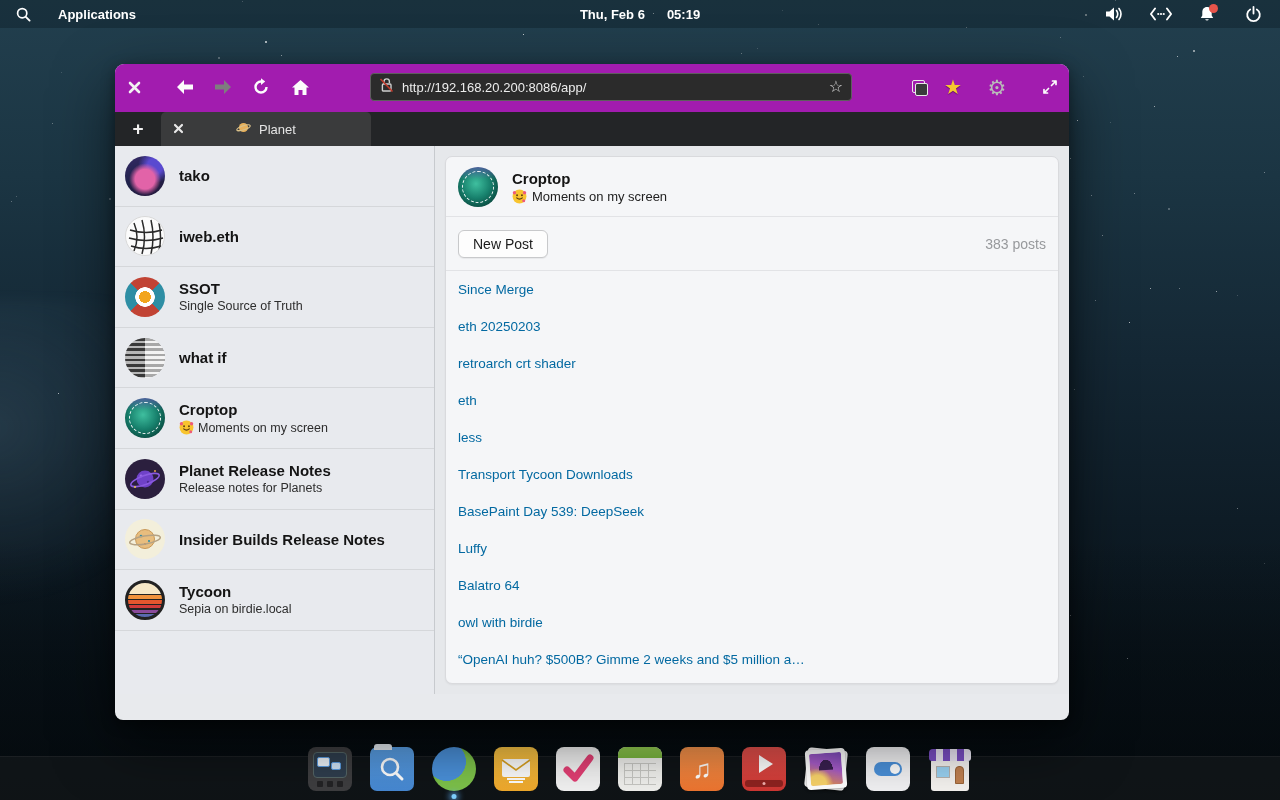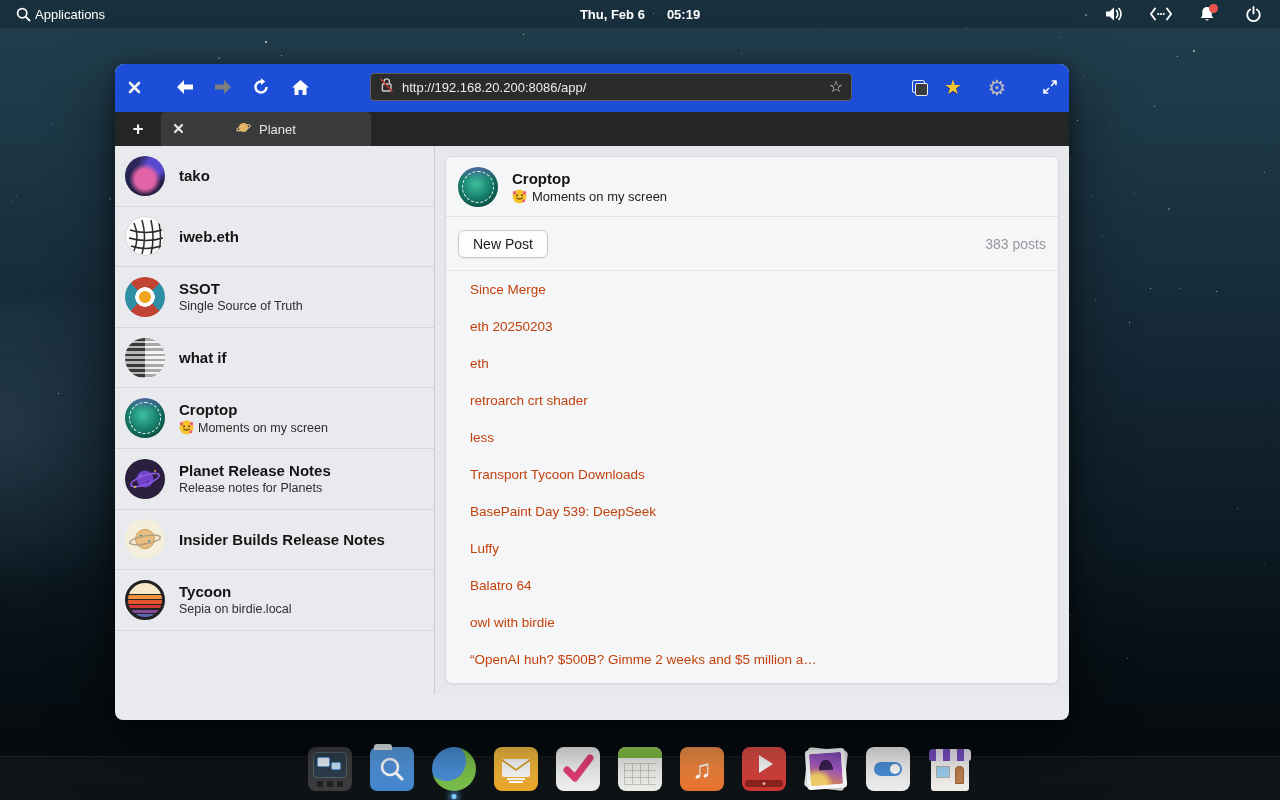--- a/index.html
+++ b/index.html
@@ -7,30 +7,30 @@
   body { position:relative; background:linear-gradient(180deg,#223f4e 0%,#1b3543 22%,#142734 45%,#0e1c26 65%,#0a141b 82%,#080f15 100%); }
 
   
   #stars{position:absolute;inset:0;z-index:1}
   #stars i{position:absolute;background:#fff;border-radius:50%}
   .mountain{position:absolute;z-index:1;left:-60px;top:300px;width:260px;height:320px;background:radial-gradient(ellipse at 20% 40%,rgba(120,160,185,0.18),transparent 65%);filter:blur(6px)}
   .trees{position:absolute;z-index:1;left:0;bottom:0;width:100%;height:260px;background:linear-gradient(180deg,transparent,rgba(4,10,14,0.55) 60%,rgba(3,8,11,0.8))}
 
   
   .topbar{position:absolute;z-index:20;top:0;left:0;width:100%;height:28px;display:flex;align-items:center;background:rgba(8,22,32,0.35);color:#fff}
-  .topbar .left{display:flex;align-items:center;gap:1px;margin-left:12px;font-weight:normal;font-size:13px}
+  .topbar .left{display:flex;align-items:center;gap:24px;margin-left:12px;font-weight:bold;font-size:13px}
   .topbar .clock{position:absolute;left:50%;transform:translateX(-50%);display:flex;gap:22px;font-weight:bold;font-size:13px}
   .topbar .right{margin-left:auto;display:flex;align-items:center;gap:24px;margin-right:16px}
   .tb-ic{display:inline-flex;align-items:center;justify-content:center;width:22px;height:22px;position:relative}
   .tb-ic svg{display:block}
   .bell-dot{position:absolute;top:1px;right:0;width:9px;height:9px;border-radius:50%;background:#e8544a}
 
   
   .window{position:absolute;z-index:10;left:115px;top:64px;width:954px;height:656px;border-radius:9px 9px 8px 8px;overflow:hidden;box-shadow:0 22px 60px rgba(0,0,0,0.55),0 4px 14px rgba(0,0,0,0.4);background:#e8eaed}
-  .toolbar{position:relative;height:48px;background:#1d4ed8}
+  .toolbar{position:relative;height:48px;background:#a21caf}
   .tbtn{position:absolute;top:0;height:46px;display:flex;align-items:center;justify-content:center;width:34px;cursor:default}
   .urlbar{position:absolute;left:255px;top:9px;width:482px;height:28px;background:#2b2b2b;border:1px solid #5e5e5e;border-radius:4px;display:flex;align-items:center;padding:0 8px;gap:8px}
   .urlbar .url{color:#ececec;font-size:13px;flex:1;white-space:nowrap;overflow:hidden}
   .star-outline{color:#dadada;font-size:16px;line-height:1}
   .star-fav{color:#f6c72e;font-size:20px;line-height:1;text-shadow:0 1px 1px rgba(0,0,0,.4)}
   .gear{color:#b9b9b9;font-size:21px;line-height:1}
   .copy-ic{position:relative;width:15px;height:15px}
   .copy-ic:before,.copy-ic:after{content:"";position:absolute;width:11px;height:11px;border:1.6px solid #e8e8e8;border-radius:2px;background:transparent}
   .copy-ic:before{left:0;top:0}
   .copy-ic:after{right:-1px;bottom:-1px;background:#3a3b3c}
@@ -69,21 +69,21 @@
   
   .main{flex:1;background:#e6e8eb;padding:10px;overflow:hidden}
   .card{background:#f5f6f8;border:1px solid #d9dadd;border-radius:7px;height:100%;overflow:hidden;box-shadow:0 1px 2px rgba(0,0,0,0.05)}
   .card-head{display:flex;align-items:center;gap:14px;padding:10px 12px;height:60px;border-bottom:1px solid #e2e3e6}
   .ctitle{font-weight:bold;font-size:15px;color:#141414}
   .csub{font-size:13px;color:#222;display:flex;align-items:center;gap:5px;margin-top:2px}
   .card-tools{display:flex;align-items:center;justify-content:space-between;padding:12px;height:54px;border-bottom:1px solid #e2e3e6}
   .newpost{font-size:14px;color:#1c1c1c;background:#fdfdfd;border:1px solid #c8c9cb;border-radius:6px;padding:5px 14px;box-shadow:0 1px 1px rgba(0,0,0,0.06);font-family:"Liberation Sans",sans-serif}
   .postcount{font-size:14px;color:#97999c}
   .plist{overflow:hidden}
-  .prow{height:37px;display:flex;align-items:center;padding:0 24px;font-size:13.5px;color:#c2410c;white-space:nowrap}
+  .prow{height:37px;display:flex;align-items:center;padding:0 12px;font-size:13.5px;color:#0369a1;white-space:nowrap}
 
   .emoji-hearts{display:inline-block;width:15px;height:15px;flex:0 0 15px}
 
   
   .dockband{position:absolute;z-index:6;left:0;bottom:0;width:100%;height:44px;background:rgba(26,29,32,0.5);border-top:1px solid rgba(255,255,255,0.05)}
   .dock{position:absolute;z-index:7;left:50%;transform:translateX(-50%);bottom:9px;display:flex;align-items:flex-end;gap:18px}
   .dk{width:44px;height:44px;position:relative;border-radius:9px}
   .dk svg{display:block}
   .run-dot{position:absolute;left:50%;transform:translateX(-50%);bottom:-8px;width:5px;height:5px;border-radius:50%;background:#7fd0ff;box-shadow:0 0 6px 2px rgba(100,180,255,0.8)}
 
@@ -502,22 +502,22 @@
         </div>
 
         <div class="card-tools">
           <button class="newpost">New Post</button>
           <span class="postcount">383 posts</span>
         </div>
 
         <div class="plist">
           <div class="prow">Since Merge</div>
           <div class="prow">eth 20250203</div>
+          <div class="prow">retroarch crt shader</div>
           <div class="prow">eth</div>
-          <div class="prow">retroarch crt shader</div>
           <div class="prow">less</div>
           <div class="prow">Transport Tycoon Downloads</div>
           <div class="prow">BasePaint Day 539: DeepSeek</div>
           <div class="prow">Luffy</div>
           <div class="prow">Balatro 64</div>
           <div class="prow">owl with birdie</div>
           <div class="prow">“OpenAI huh? $500B? Gimme 2 weeks and $5 million a…</div>
         </div>
 
       </div>

